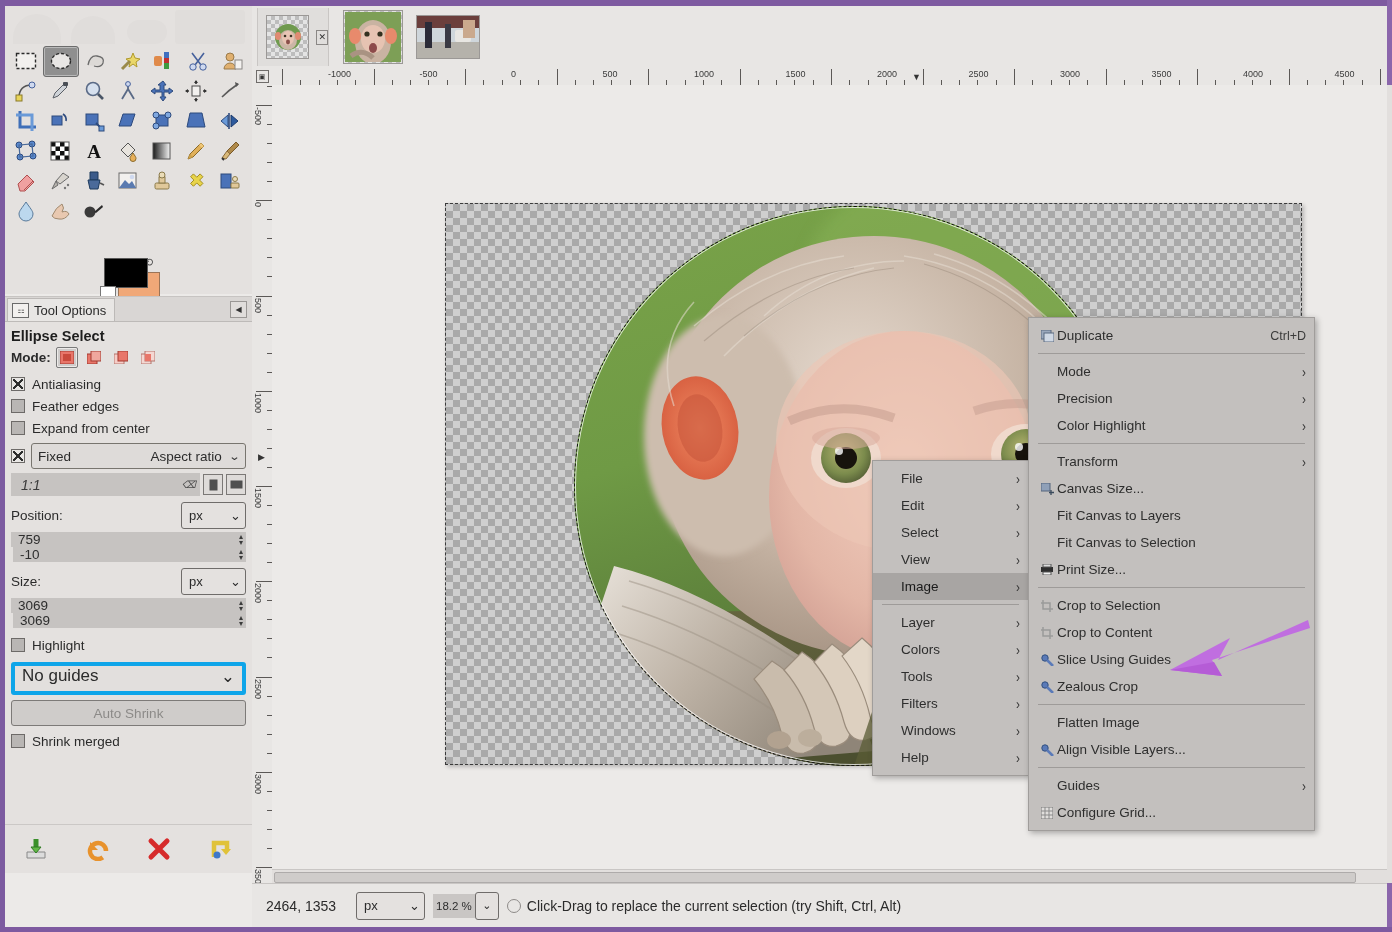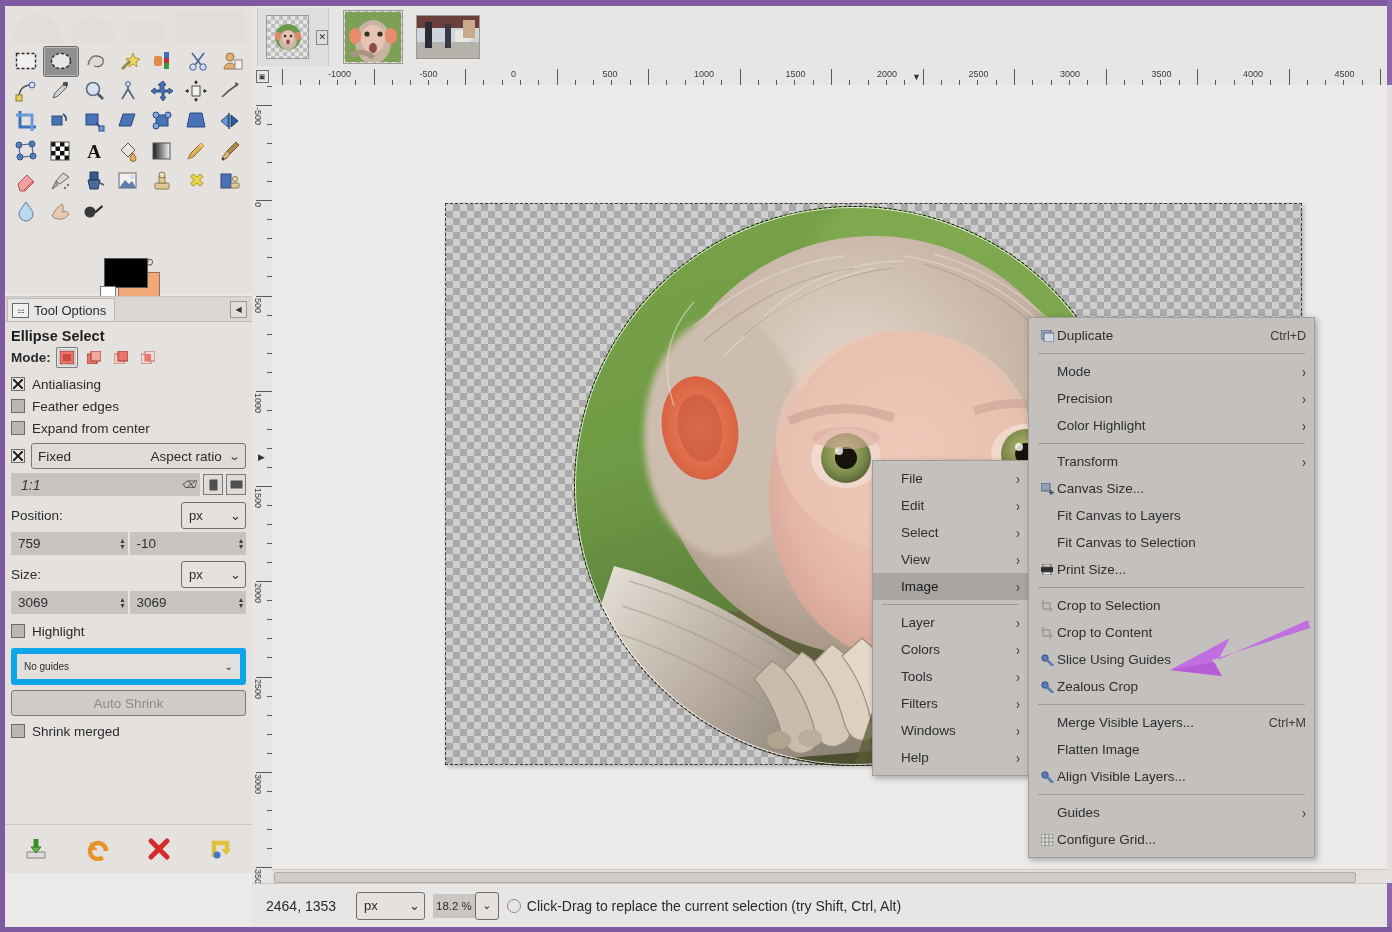--- a/index.html
+++ b/index.html
@@ -61,27 +61,27 @@
   .fixed-row{display:flex;align-items:center;gap:6px;margin:4px 0 0 0;}
   .combo{flex:1;height:24px;background:#dedbd9;border:1px solid #78756f;border-radius:3px;display:flex;align-items:center;justify-content:space-between;padding:0 6px;font-size:13.5px;}
   .combo .chev{font-size:11px;color:#333;transform:scaleX(1.3);}
   .ratio-row{display:flex;align-items:center;margin-top:4px;gap:3px;}
   .ratio-input{flex:1;height:23px;background:#c6c3c1;border:none;display:flex;align-items:center;justify-content:space-between;padding:0 4px 0 10px;font-size:14px;font-style:italic;color:#3a3a3a;}
   .mini-btn{width:18px;height:19px;border:1px solid #7b7876;background:#dedbd9;display:flex;align-items:center;justify-content:center;}
 
   .field-label{font-size:13.5px;margin:8px 0 2px 0;}
   .labelrow{display:flex;align-items:center;justify-content:space-between;margin-top:6px;}
   .unit-combo{width:52px;height:25px;background:#e4e1df;border:1px solid #6f6c6a;border-radius:3px;display:flex;align-items:center;justify-content:space-between;padding:0 4px 0 7px;font-size:13px;}
-  .spin-pair{display:flex;gap:0;margin-top:3px;}
+  .spin-pair{display:flex;gap:0;margin-top:3px;flex-direction:column;}
   .spin{flex:1;height:23px;background:#c6c3c1;display:flex;align-items:center;justify-content:space-between;padding:0 3px 0 7px;font-size:13.5px;color:#2e2e2e;}
   .spin + .spin{margin-left:2px;}
   .arrows{display:flex;flex-direction:column;line-height:6px;font-size:8px;color:#3b3b3b;}
 
   .btn-wide{margin-top:5px;height:24px;background:#cfccca;border:1px solid #7d7a78;border-radius:3px;display:flex;align-items:center;justify-content:center;font-size:13.5px;color:#8c8a88;}
-  .combo-wide{margin-top:6px;height:25px;background:#e2dfdd;border:6px solid #0ea5e9;border-radius:3px;display:flex;align-items:center;justify-content:space-between;padding:0 7px;font-size:10px;}
+  .combo-wide{margin-top:6px;height:25px;background:#e2dfdd;border:4px solid #0ea5e9;border-radius:3px;display:flex;align-items:flex-start;justify-content:space-between;padding:0 7px;font-size:17px;}
 
   .dock-bottom{position:absolute;left:0;bottom:0;width:247px;height:48px;background:#e4e1df;border-top:1px solid #cbc8c6;display:flex;align-items:center;justify-content:space-around;}
   .dock-bottom .bi{width:34px;height:30px;display:flex;align-items:center;justify-content:center;}
 
   
   .tabstrip{position:absolute;left:252px;top:6px;width:1135px;height:62px;background:#e8e6e4;border-bottom:1px solid #c3c0be;}
   .thumbtab{position:absolute;top:2px;height:58px;box-sizing:border-box;display:flex;align-items:center;}
   .thumbtab.sel{background:#e0dedc;border-left:1px solid #c9c6c4;border-right:1px solid #c9c6c4;}
   .thumb{width:56px;height:42px;border:1px solid #9b9896;
      background-image:linear-gradient(45deg,#bdbdbd 25%,transparent 25%,transparent 75%,#bdbdbd 75%),
@@ -1306,25 +1306,20 @@
           <svg width="13" height="12">
             <circle cx="4" cy="4" r="3.2" fill="#5a7ab8" stroke="#32507f"></circle>
             <path d="M6 6l6 6" stroke="#5a7ab8" stroke-width="2.6"></path>
           </svg>
         </span>
         <span class="txt">Zealous Crop</span>
       </div>
       <div class="msep"></div>
       <div class="mi">
         <span class="ico"></span>
-        <span class="txt">Merge Visible Layers...</span>
-        <span class="acc">Ctrl+M</span>
-      </div>
-      <div class="mi">
-        <span class="ico"></span>
         <span class="txt">Flatten Image</span>
       </div>
       <div class="mi">
         <span class="ico">
           <svg width="13" height="12">
             <circle cx="4" cy="4" r="3.2" fill="#5a7ab8" stroke="#32507f"></circle>
             <path d="M6 6l6 6" stroke="#5a7ab8" stroke-width="2.6"></path>
           </svg>
         </span>
         <span class="txt">Align Visible Layers...</span>

